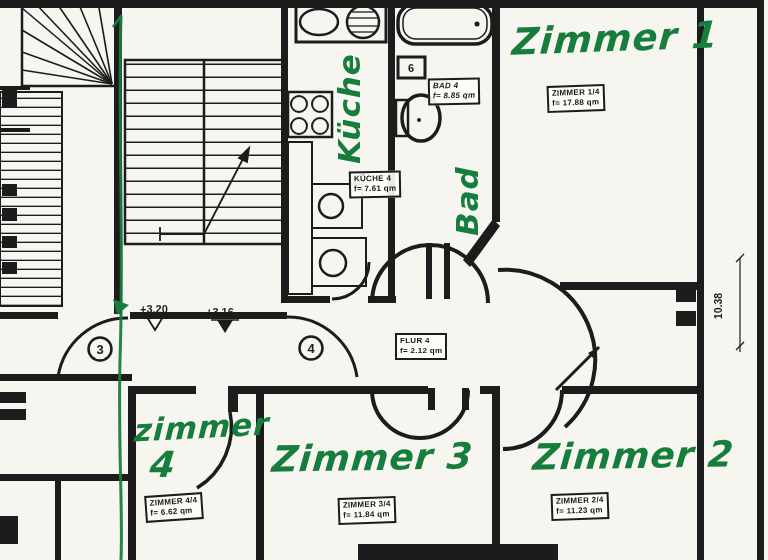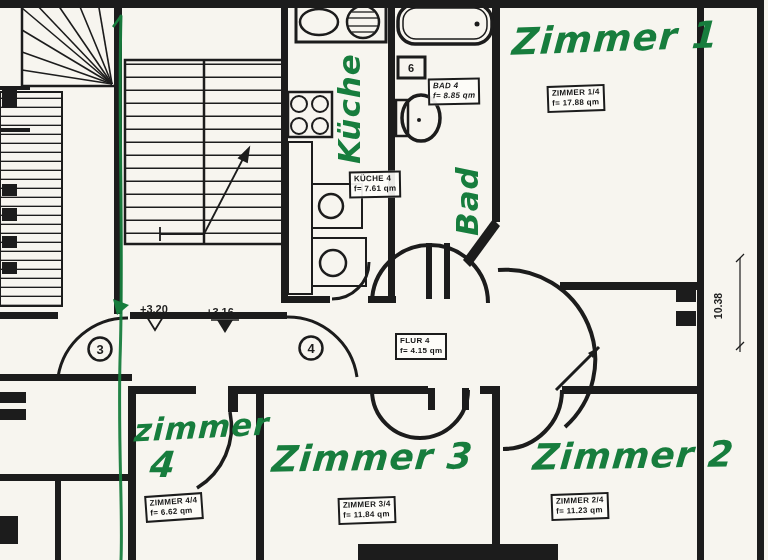--- a/index.html
+++ b/index.html
@@ -232,21 +232,21 @@
     <div>f= 17.88 qm</div>
   </div>
 
   <div class="plabel" style="left:349px;top:171px;transform:rotate(-1deg);">
     <div>KÜCHE 4</div>
     <div>f= 7.61 qm</div>
   </div>
 
   <div class="plabel" style="left:395px;top:333px;">
     <div>FLUR 4</div>
-    <div>f= 4.15 qm</div>
+    <div>f= 2.12 qm</div>
   </div>
 
   <div class="plabel" style="left:145px;top:494px;transform:rotate(-4deg);">
     <div>ZIMMER 4/4</div>
     <div>f= 6.62 qm</div>
   </div>
 
   <div class="plabel" style="left:338px;top:497px;transform:rotate(-2deg);">
     <div>ZIMMER 3/4</div>
     <div>f= 11.84 qm</div>

